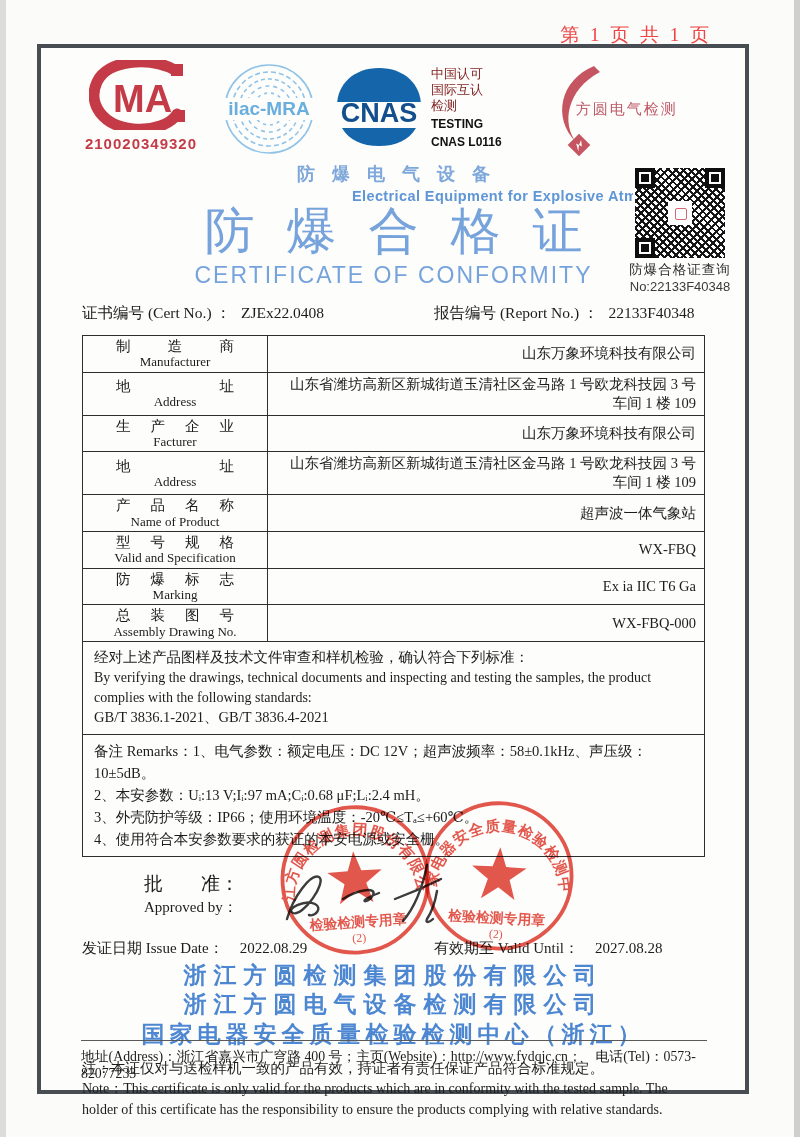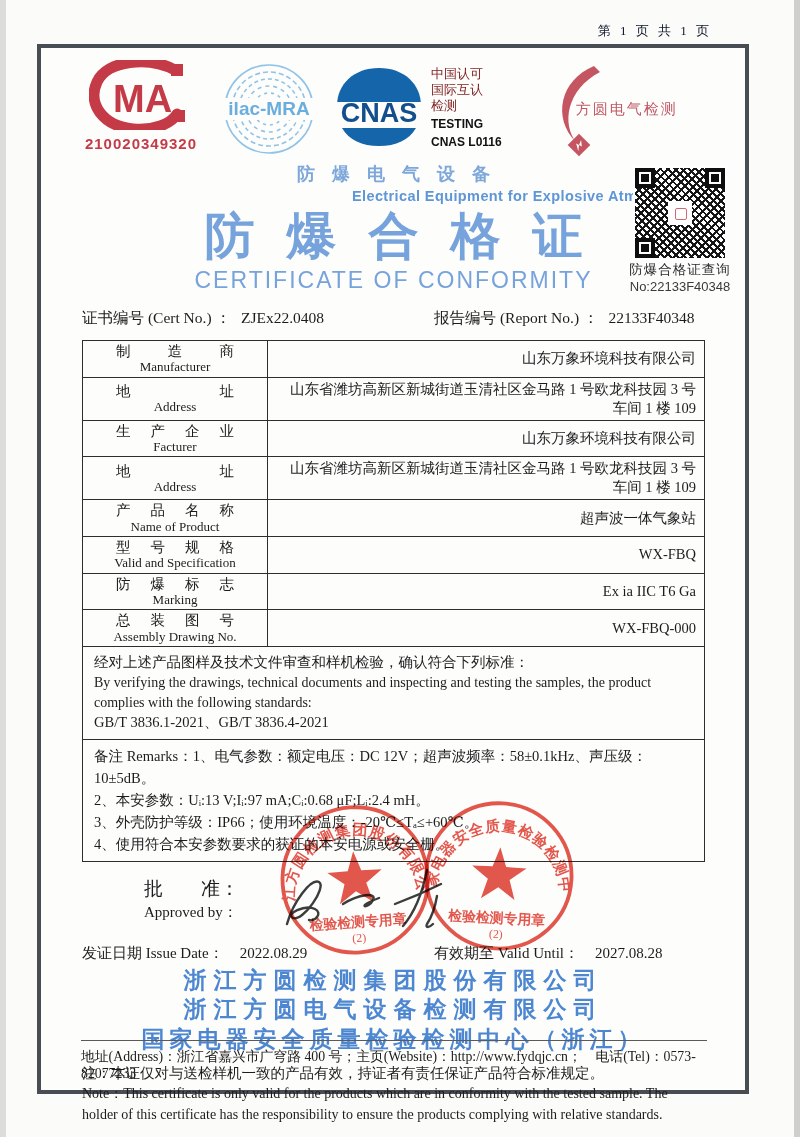--- a/index.html
+++ b/index.html
@@ -4,21 +4,21 @@
 <style>
   html,body{margin:0;padding:0;}
   body{
     width:800px;height:1137px;position:relative;overflow:hidden;
     background:#fbfbf9;color:#1c1c1c;
     font-family:"Liberation Serif","DejaVu Serif",serif;
   }
   .edge-left{position:absolute;left:0;top:0;width:6px;height:100%;background:#dcdcda;}
   .edge-right{position:absolute;right:0;top:0;width:6px;height:100%;background:#cfcfcd;}
   .page-indicator{
-    position:absolute;top:22px;right:88px;font-size:13px;color:#0f172a;letter-spacing:3px;
+    position:absolute;top:22px;right:88px;font-size:19px;color:#ef4444;letter-spacing:3px;
   }
   .frame{
     position:absolute;left:37px;top:44px;width:712px;height:1050px;
     border:4px solid #474d52;background:#fdfdfc;box-sizing:border-box;
   }
   .frame-inner{position:relative;height:100%;box-sizing:border-box;padding:12px 40px 0 41px;}
 
   
   .logo-row{display:flex;align-items:flex-start;}
   .cma-block{width:118px;text-align:center;}
@@ -46,21 +46,21 @@
   .qr-center::after{content:"";position:absolute;left:7px;top:7px;width:10px;height:10px;
     border:1.5px solid #d06a72;border-radius:2px;background:#fff;}
   .qr-cap1{font-size:13.5px;color:#2d2d2d;margin-top:3px;letter-spacing:1px;}
   .qr-cap2{font-size:13px;color:#3a3a3a;font-family:"Liberation Sans",sans-serif;}
 
   
   .title-block{text-align:center;margin-top:0px;}
   .t-cn-small{color:#7ea8da;font-size:18px;font-weight:600;letter-spacing:17px;margin-left:17px;}
   .t-en-small{color:#5f96d6;font-size:14.5px;font-weight:bold;letter-spacing:.4px;margin-top:2px;
     font-family:"Liberation Sans",sans-serif;text-align:right;}
-  .t-cn-big{color:#76a3dc;font-size:50px;font-weight:bold;letter-spacing:32px;margin-left:32px;margin-top:5px;line-height:1.1;}
+  .t-cn-big{color:#76a3dc;font-size:50px;font-weight:normal;letter-spacing:32px;margin-left:32px;line-height:1.1;}
   .t-en-big{color:#76a3dc;font-size:23px;letter-spacing:2px;margin-top:3px;
     font-family:"Liberation Sans",sans-serif;}
 
   
   .cert-row{display:flex;margin-top:14px;font-size:15.5px;}
   .cert-left{width:352px;}
   .cert-val{margin-left:10px;}
 
   
   table.info{border-collapse:collapse;width:100%;margin-top:11px;}

